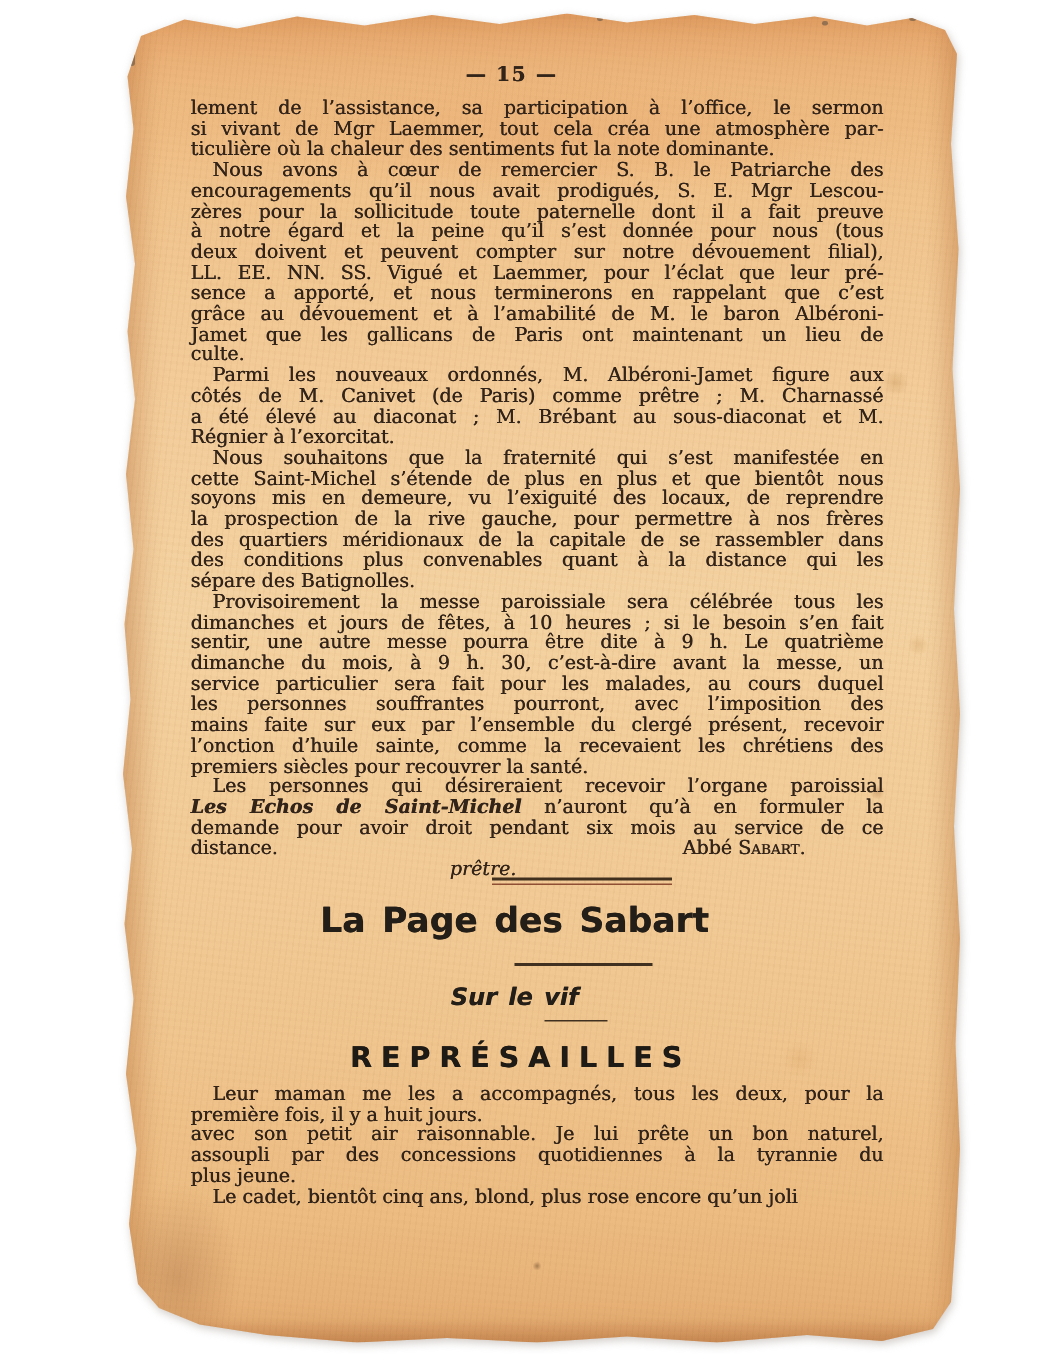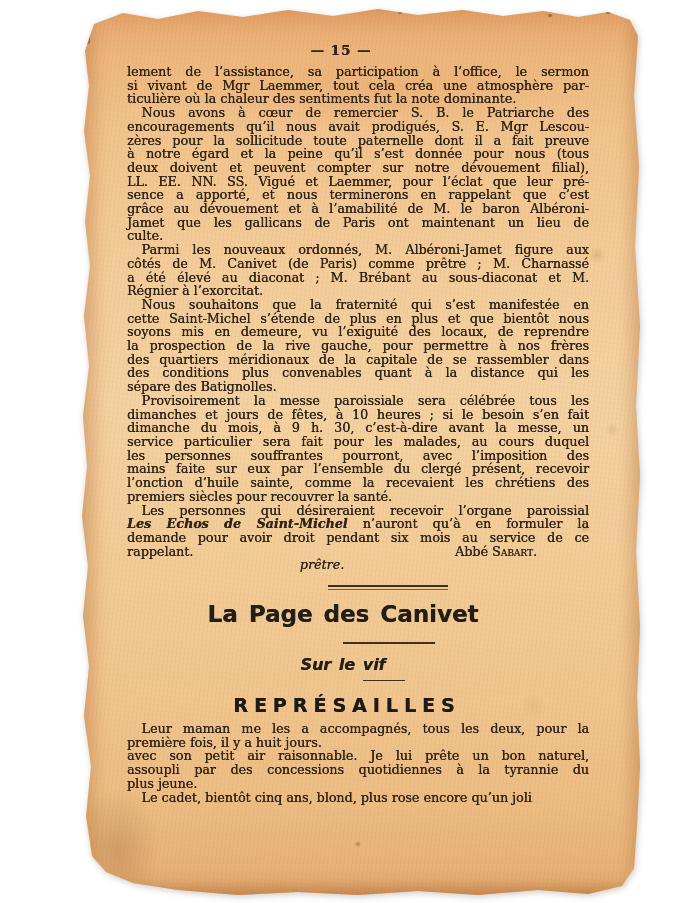--- a/index.html
+++ b/index.html
@@ -130,43 +130,44 @@
             <div class="tline">cette Saint-Michel s’étende de plus en plus et que bientôt nous</div>
             <div class="tline">soyons mis en demeure, vu l’exiguité des locaux, de reprendre</div>
             <div class="tline">la prospection de la rive gauche, pour permettre à nos frères</div>
             <div class="tline">des quartiers méridionaux de la capitale de se rassembler dans</div>
             <div class="tline">des conditions plus convenables quant à la distance qui les</div>
             <div class="tline tline-last">sépare des Batignolles.</div>
           </div>
         <div class="para">
             <div class="tline tline-first">Provisoirement la messe paroissiale sera célébrée tous les</div>
             <div class="tline">dimanches et jours de fêtes, à 10 heures ; si le besoin s’en fait</div>
+            <div class="tline">sentir, une autre messe pourra être dite à 9 h. Le quatrième</div>
             <div class="tline">dimanche du mois, à 9 h. 30, c’est-à-dire avant la messe, un</div>
             <div class="tline">service particulier sera fait pour les malades, au cours duquel</div>
             <div class="tline">les personnes souffrantes pourront, avec l’imposition des</div>
             <div class="tline">mains faite sur eux par l’ensemble du clergé présent, recevoir</div>
             <div class="tline">l’onction d’huile sainte, comme la recevaient les chrétiens des</div>
             <div class="tline tline-last">premiers siècles pour recouvrer la santé.</div>
           </div>
 
         <div class="para">
           <div class="tline tline-first">Les personnes qui désireraient recevoir l’organe paroissial</div>
           <div class="tline"><span class="it-bold">Les Echos de Saint-Michel</span> <span>n’auront qu’à en formuler la</span></div>
           <div class="tline">demande pour avoir droit pendant six mois au service de ce</div>
           <div class="sig-row">
-            <span>rappelant.</span>
+            <span>distance.</span>
             <span class="sig"><span>Abbé </span><span class="smallcaps">Sabart.</span></span>
           </div>
           <div class="sig-role">prêtre.</div>
         </div>
       </div>
 
       <div class="sep-double"></div>
 
-      <div class="section-title">La Page des Canivet</div>
+      <div class="section-title">La Page des Sabart</div>
       <div class="rule-1"></div>
       <div class="subtitle">Sur le vif</div>
       <div class="rule-2"></div>
       <div class="story-title">REPRÉSAILLES</div>
 
       <div class="children">
         <div class="para">
             <div class="tline tline-first">Leur maman me les a accompagnés, tous les deux, pour la</div>
             <div class="tline tline-last">première fois, il y a huit jours.</div>
           </div>

